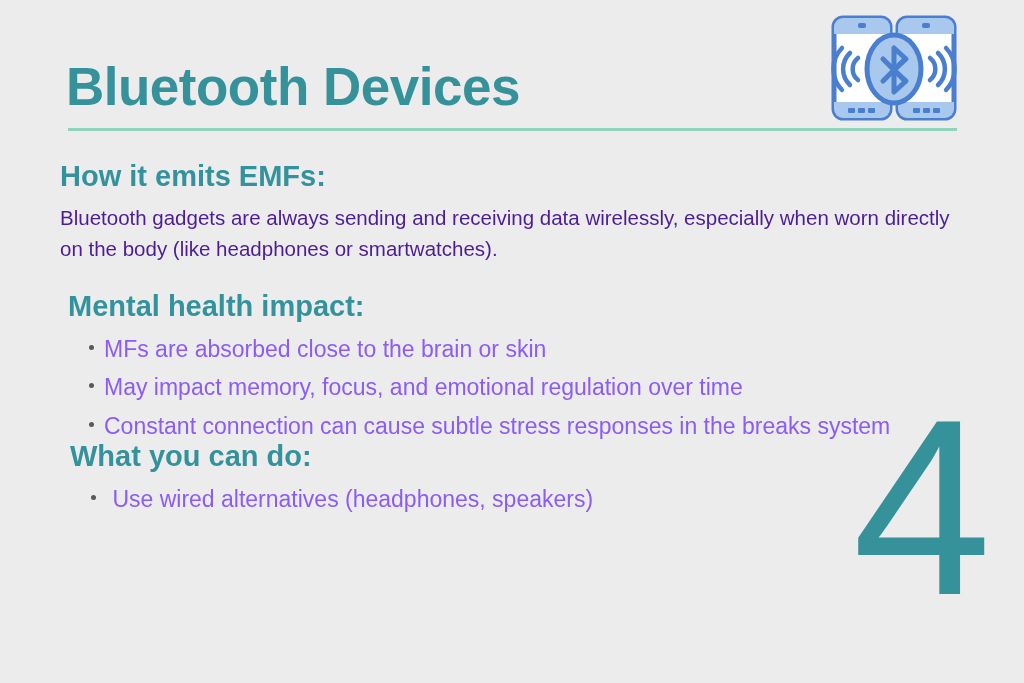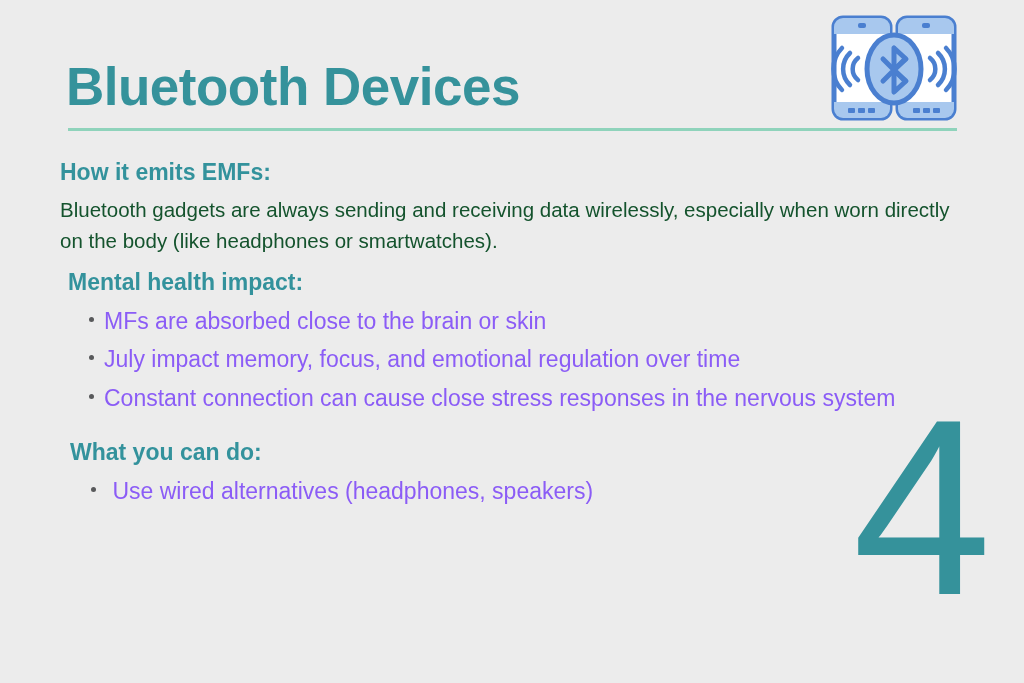--- a/index.html
+++ b/index.html
@@ -72,34 +72,34 @@
 
   
   .content {
     position: absolute;
     left: 0;
     top: 152px;
     width: 1024px;
   }
 
   .section-heading {
-    font-size: 23px;
+    font-size: 29px;
     font-weight: bold;
     color: #33929c;
     margin: 0;
     line-height: 1.3;
   }
 
   .block-a { position: absolute; left: 60px; top: 6px; width: 900px; }
-  .block-b { position: absolute; left: 68px; top: 116px; width: 900px; }
+  .block-b { position: absolute; left: 68px; top: 136px; width: 900px; }
   .block-c { position: absolute; left: 70px; top: 286px; width: 900px; }
 
   .body-paragraph {
     font-size: 20.5px;
-    color: #14532d;
+    color: #4c1d95;
     line-height: 1.52;
     margin: 6px 0 0 0;
     max-width: 893px;
   }
 
   .bullet-list {
     list-style: none;
     margin: 6px 0 0 0;
     padding: 0;
   }
@@ -181,22 +181,22 @@
 
     <div class="block-a">
       <h2 class="section-heading">How it emits EMFs:</h2>
       <p class="body-paragraph">Bluetooth gadgets are always sending and receiving data wirelessly, especially when worn directly on the body (like headphones or smartwatches).</p>
     </div>
 
     <div class="block-b">
       <h2 class="section-heading">Mental health impact:</h2>
       <ul class="bullet-list">
         <li>MFs are absorbed close to the brain or skin</li>
-        <li>July impact memory, focus, and emotional regulation over time</li>
-        <li>Constant connection can cause close stress responses in the nervous system</li>
+        <li>May impact memory, focus, and emotional regulation over time</li>
+        <li>Constant connection can cause subtle stress responses in the breaks system</li>
       </ul>
     </div>
 
     <div class="block-c">
       <h2 class="section-heading">What you can do:</h2>
       <ul class="bullet-list">
         <li> Use wired alternatives (headphones, speakers)</li>
       </ul>
     </div>
 

